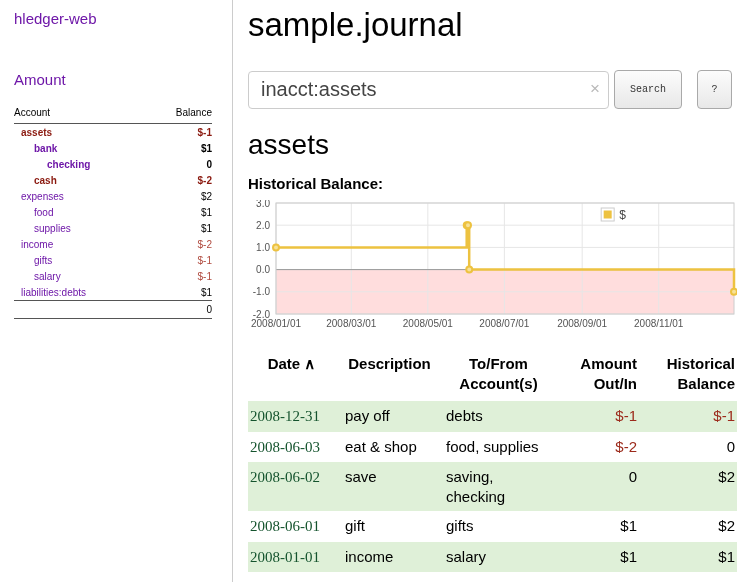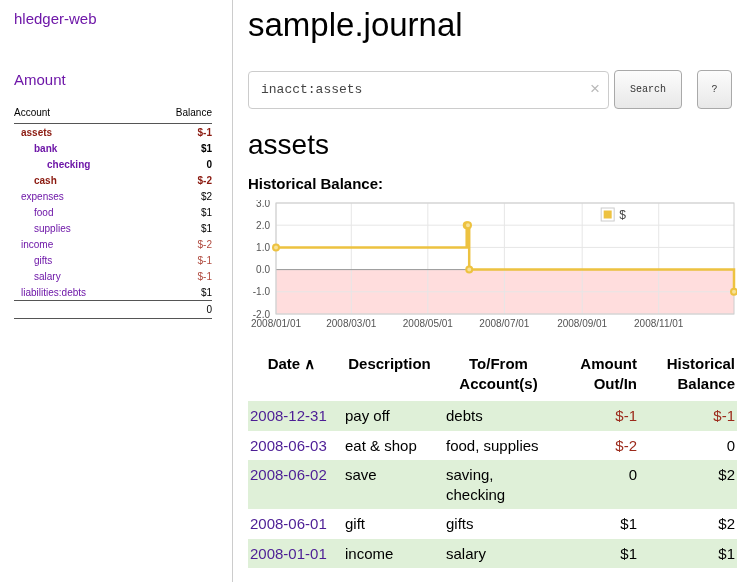--- a/index.html
+++ b/index.html
@@ -29,43 +29,43 @@
   td.bal.neg { color: #b04a3e; }
   td.bal.b.neg { color: #8b1a10; }
 
   
   main { flex: 1; padding: 6px 5px 0 15px; }
   h1.page-title { font-size: 33px; font-weight: 400; margin: 0 0 26px 0; }
   .searchrow { display: flex; align-items: center; margin-bottom: 20px; }
   .searchbox { position: relative; width: 361px; margin-right: 5px; }
   .searchbox input {
     width: 100%; height: 38px; border: 1px solid #ccc; border-radius: 4px;
-    font-size: 13px; color: #444; padding: 0 30px 0 12px;
-    font-family: Liberation Mono, monospace;
+    font-size: 20px; color: #444; padding: 0 30px 0 12px;
+    font-family: Liberation Sans, sans-serif;
   }
   .clear-icon { position: absolute; right: 9px; top: 9px; font-size: 17px; color: #b9b9b9; line-height: 1; }
   .btn {
     height: 39px; font-size: 10px; color: #333;
     background: linear-gradient(#fcfcfc, #e8e8e8);
     border: 1px solid #a9a9a9; border-radius: 4px; padding: 0 15px;
     cursor: pointer; font-family: Liberation Mono, monospace;
   }
   .btn.search { margin-right: 15px; }
   .btn.help { width: 35px; padding: 0; }
   h2.acct-heading { font-size: 28px; font-weight: 400; margin: 0 0 14px 0; }
   .chart-label { font-size: 15px; font-weight: bold; margin-bottom: 8px; }
   #chart { width: 489px; height: 134px; }
 
   
   table.register { border-collapse: collapse; font-size: 15px; margin-top: 20px; table-layout: fixed; width: 489px; }
   .register th { font-weight: bold; text-align: center; vertical-align: top; padding: 0 10px 8px 2px; line-height: 1.3; }
   .register th.r, .register td.r { text-align: right; padding-right: 2px; }
   .register td { padding: 5px 10px 5px 2px; vertical-align: top; line-height: 1.3; }
   .register tr.odd { background: #dff0d8; }
-  a.datelink { color: #4c1d95; }
+  a.datelink { color: #14532d; font-family: Liberation Serif, serif; }
   .register td.neg { color: #9c2a1b; }
   .sort { font-weight: bold; }
 
   
   .ticklabel { font-size: 10px; fill: #545454; font-family: "Liberation Sans", sans-serif; }
   .legendlabel { font-size: 12px; fill: #444; font-family: "Liberation Sans", sans-serif; }
 </style>
 </head>
 <body>
 

